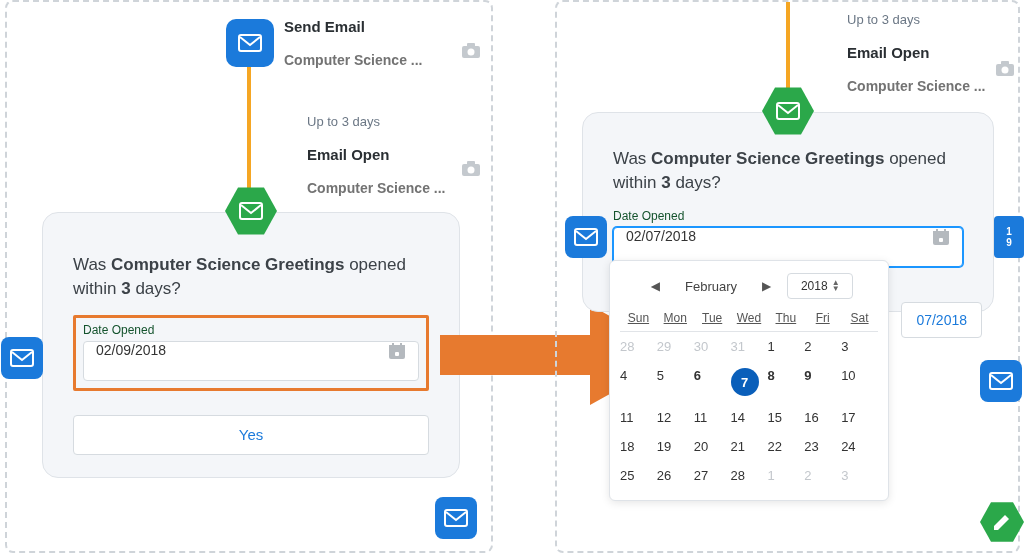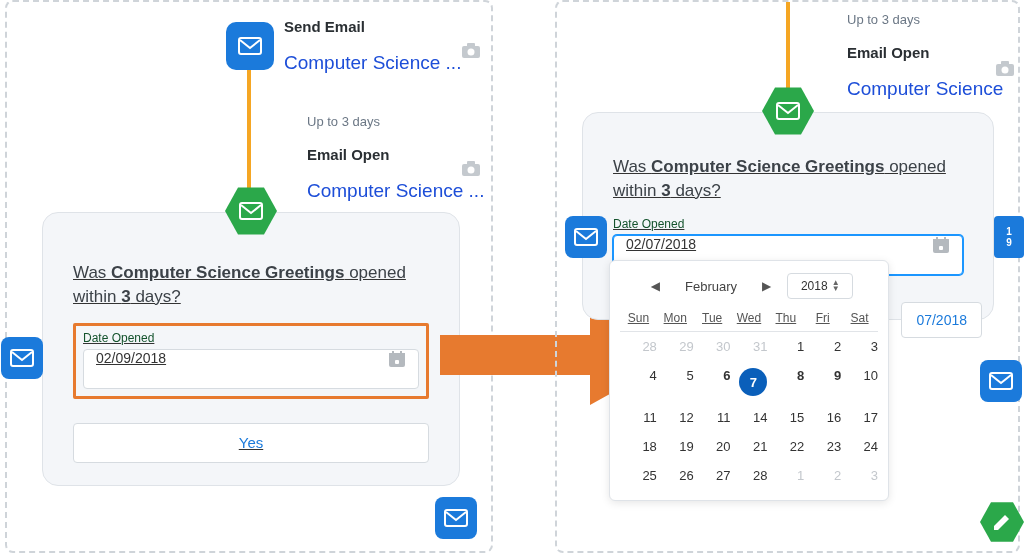--- a/index.html
+++ b/index.html
@@ -44,31 +44,30 @@
   .green-hex {
     width: 52px; height: 52px;
     background: #2ba84a;
     clip-path: polygon(25% 5%, 75% 5%, 100% 50%, 75% 95%, 25% 95%, 0% 50%);
     display: flex; align-items: center; justify-content: center;
     position: absolute;
   }
   .node-text { display: flex; flex-direction: column; gap: 17px; }
   .node-subtitle { color:#6b7785; font-size: 13px; }
   .node-title { font-weight: 600; font-size: 15px; color: #2a2f33;}
-  .node-link { color: #1d4ed8; font-size: 19px; cursor: pointer; }
+  .node-link { color: #737373; font-size: 14px; cursor: pointer; font-weight: bold; }
 
   .camera-icon { color: #c4c9ce; position: absolute; }
 
   .card {
     position: absolute;
     background: #f4f6f9;
     border: 1px solid #dfe3e8;
     border-radius: 16px;
-    padding: 18px 30px 22px 30px;
-    text-decoration: underline;
+    padding: 10px 30px 22px 30px;
   }
   .prompt { font-size: 17px; color:#3c4248; line-height: 1.4; margin-bottom: 14px;}
   .prompt b { font-weight: 600; }
 
   .field-label { font-size: 12px; color: #14532d; margin-bottom: 4px; }
   .date-input {
     background: #fff;
     border: 1px solid #d6dbe0;
     border-radius: 4px;
     height: 40px;
@@ -127,21 +126,21 @@
     font-size: 13px;
     z-index: 20;
   }
   .cal-head { display: flex; align-items: center; justify-content: center; gap: 10px; padding: 6px 2px 6px 2px;}
   .cal-nav { color: #555; cursor: pointer; padding: 0 6px; font-size: 12px;}
   .cal-month { color: #444; font-size: 13px; min-width: 70px; text-align: center;}
   .cal-year { border: 1px solid #d6dbe0; border-radius: 4px; height: 26px; width: 66px; display: flex; align-items: center; justify-content: center; font-size: 12px; gap: 4px;}
   .cal-year .tiny { font-size: 8px; line-height: 6px; color:#666;}
   .cal-grid { display: grid; grid-template-columns: repeat(7, 1fr); }
   .cal-dow { text-align: center; color: #555; font-size: 12px; padding: 6px 0; border-bottom: 1px solid #e1e4e8; text-decoration: underline;}
-  .cal-cell { text-align: right; padding: 7px 0; color:#333; cursor: pointer;}
+  .cal-cell { text-align: left; padding: 7px 0; color:#333; cursor: pointer;}
   .cal-cell.other { color: #c3c7cc; }
   .cal-cell.selected span{
     display: inline-flex; width: 28px; height: 28px; border-radius: 50%;
     background: #0a5fba; color: #fff; align-items: center; justify-content: center;
     font-weight: 600;
   }
   .cal-cell.bold span { font-weight: 700; }
 
   .date-badge {
     position: absolute;

